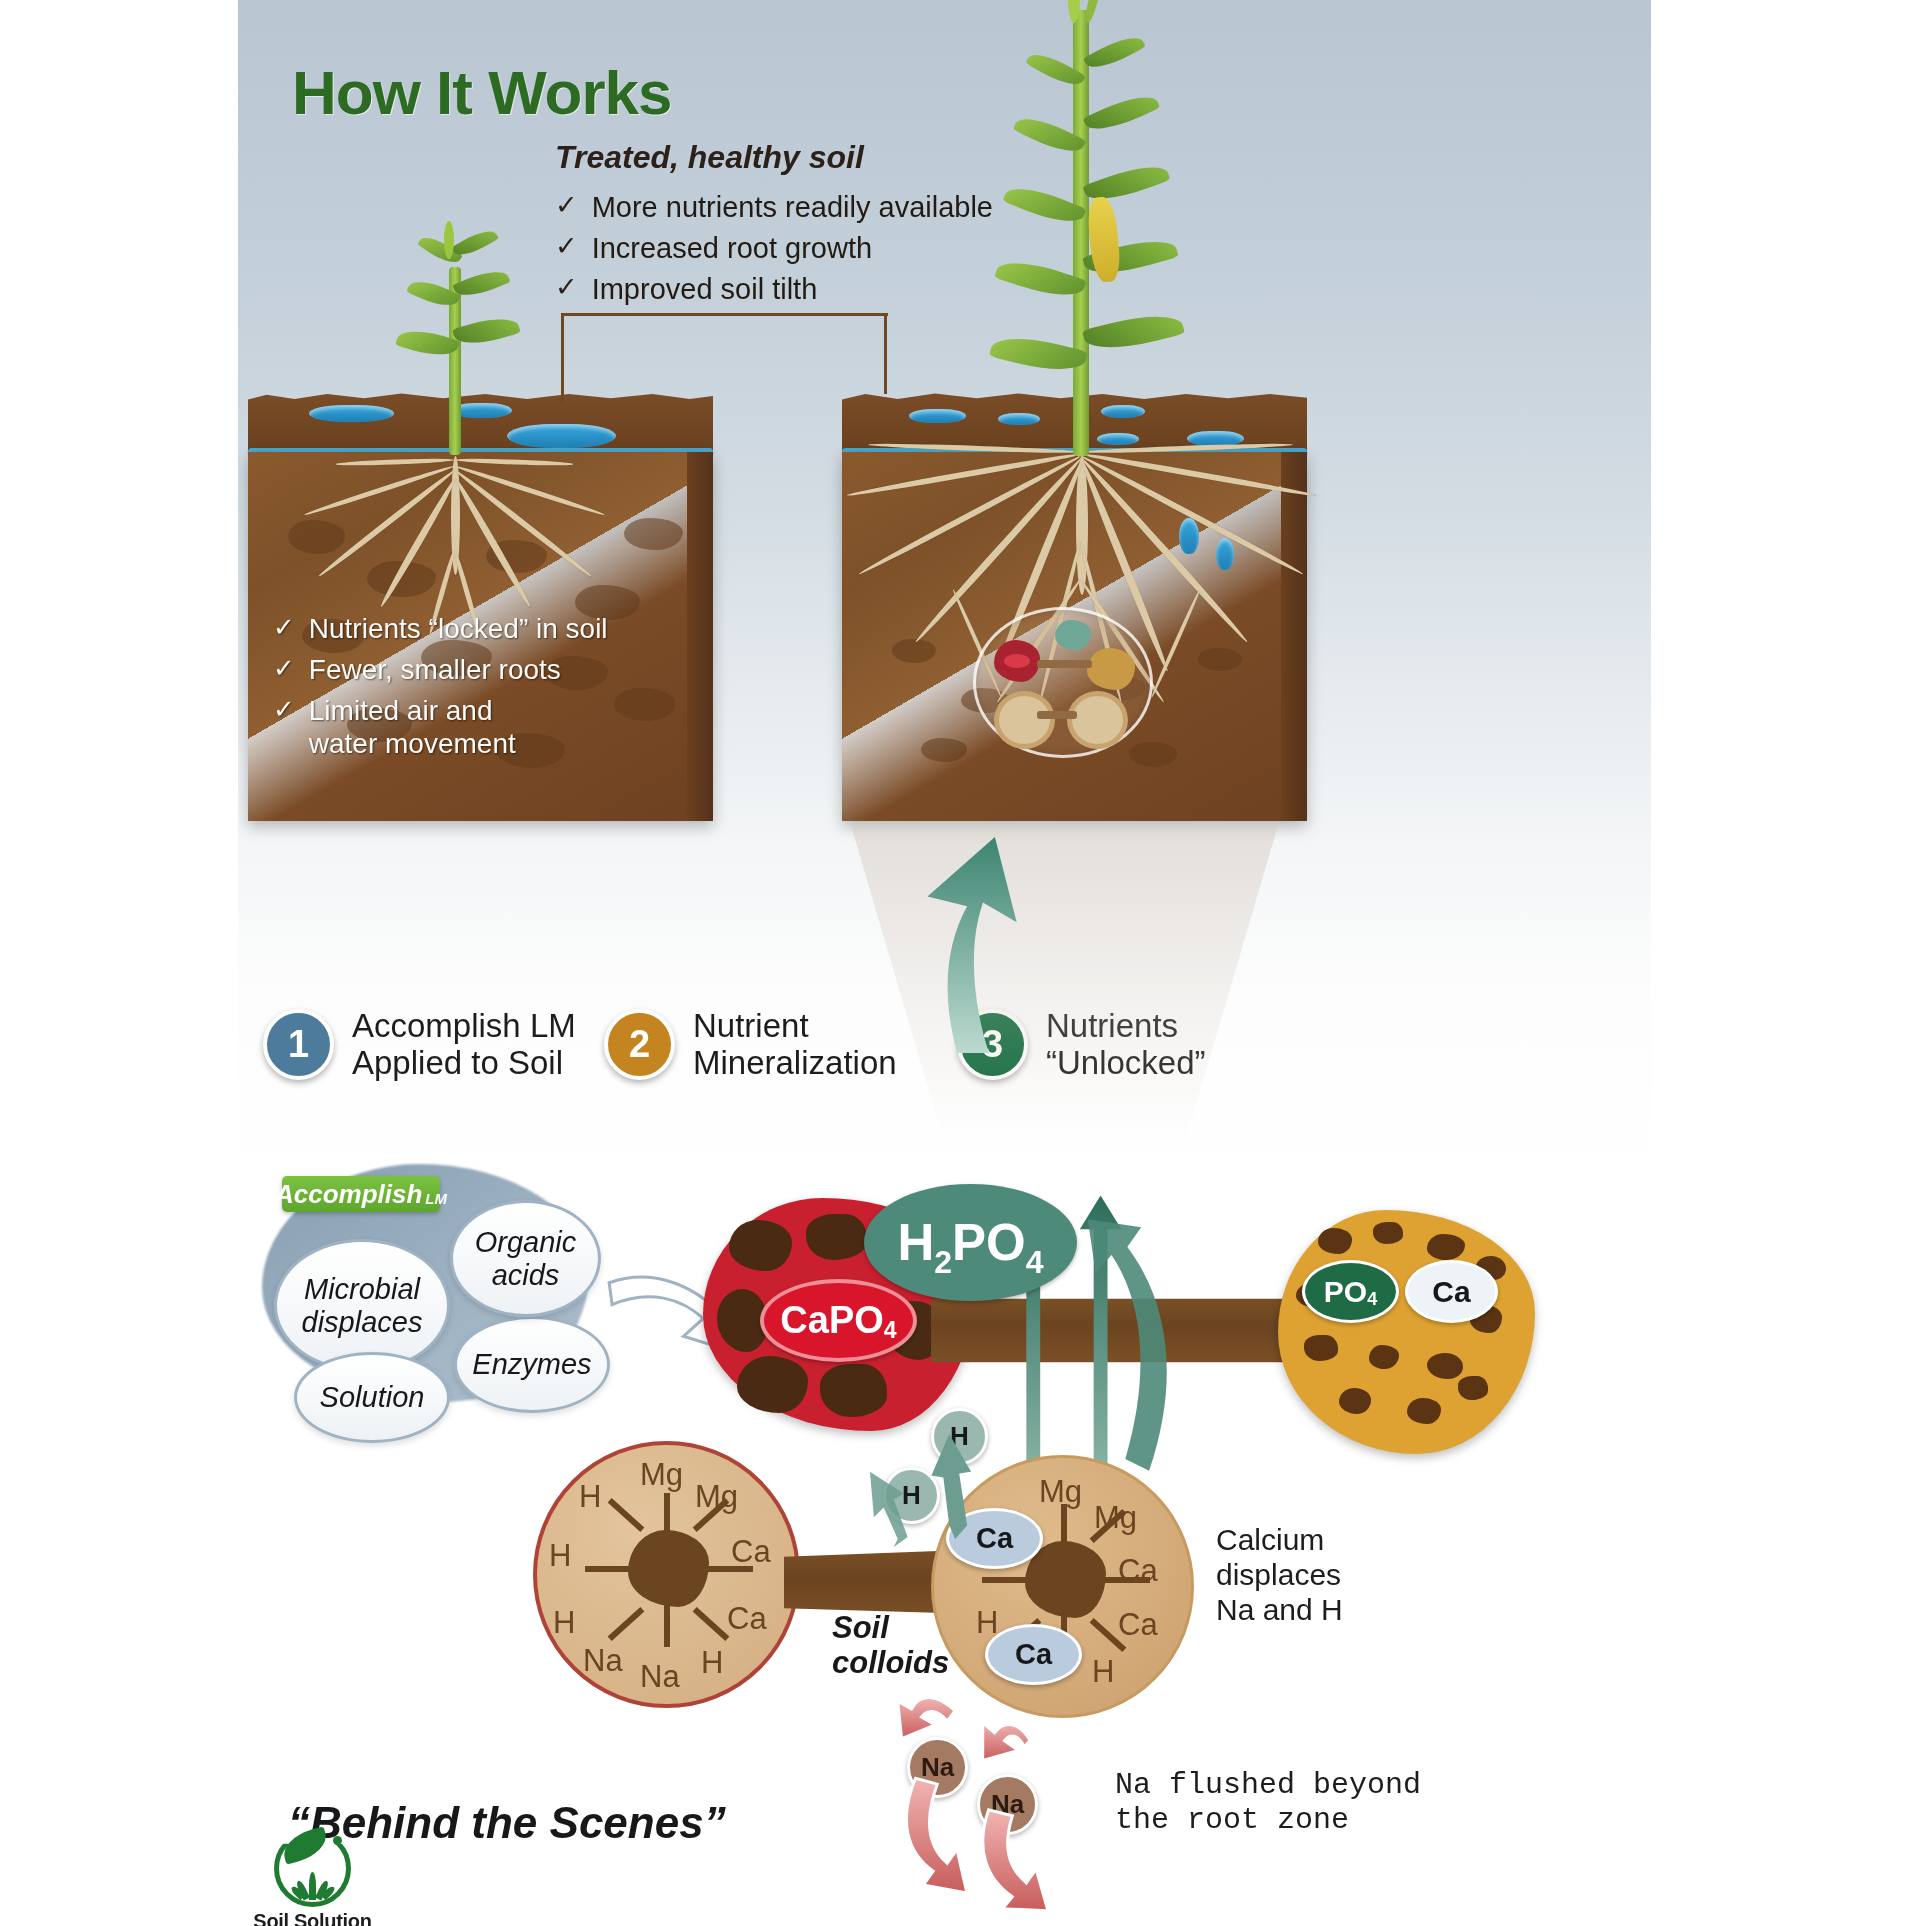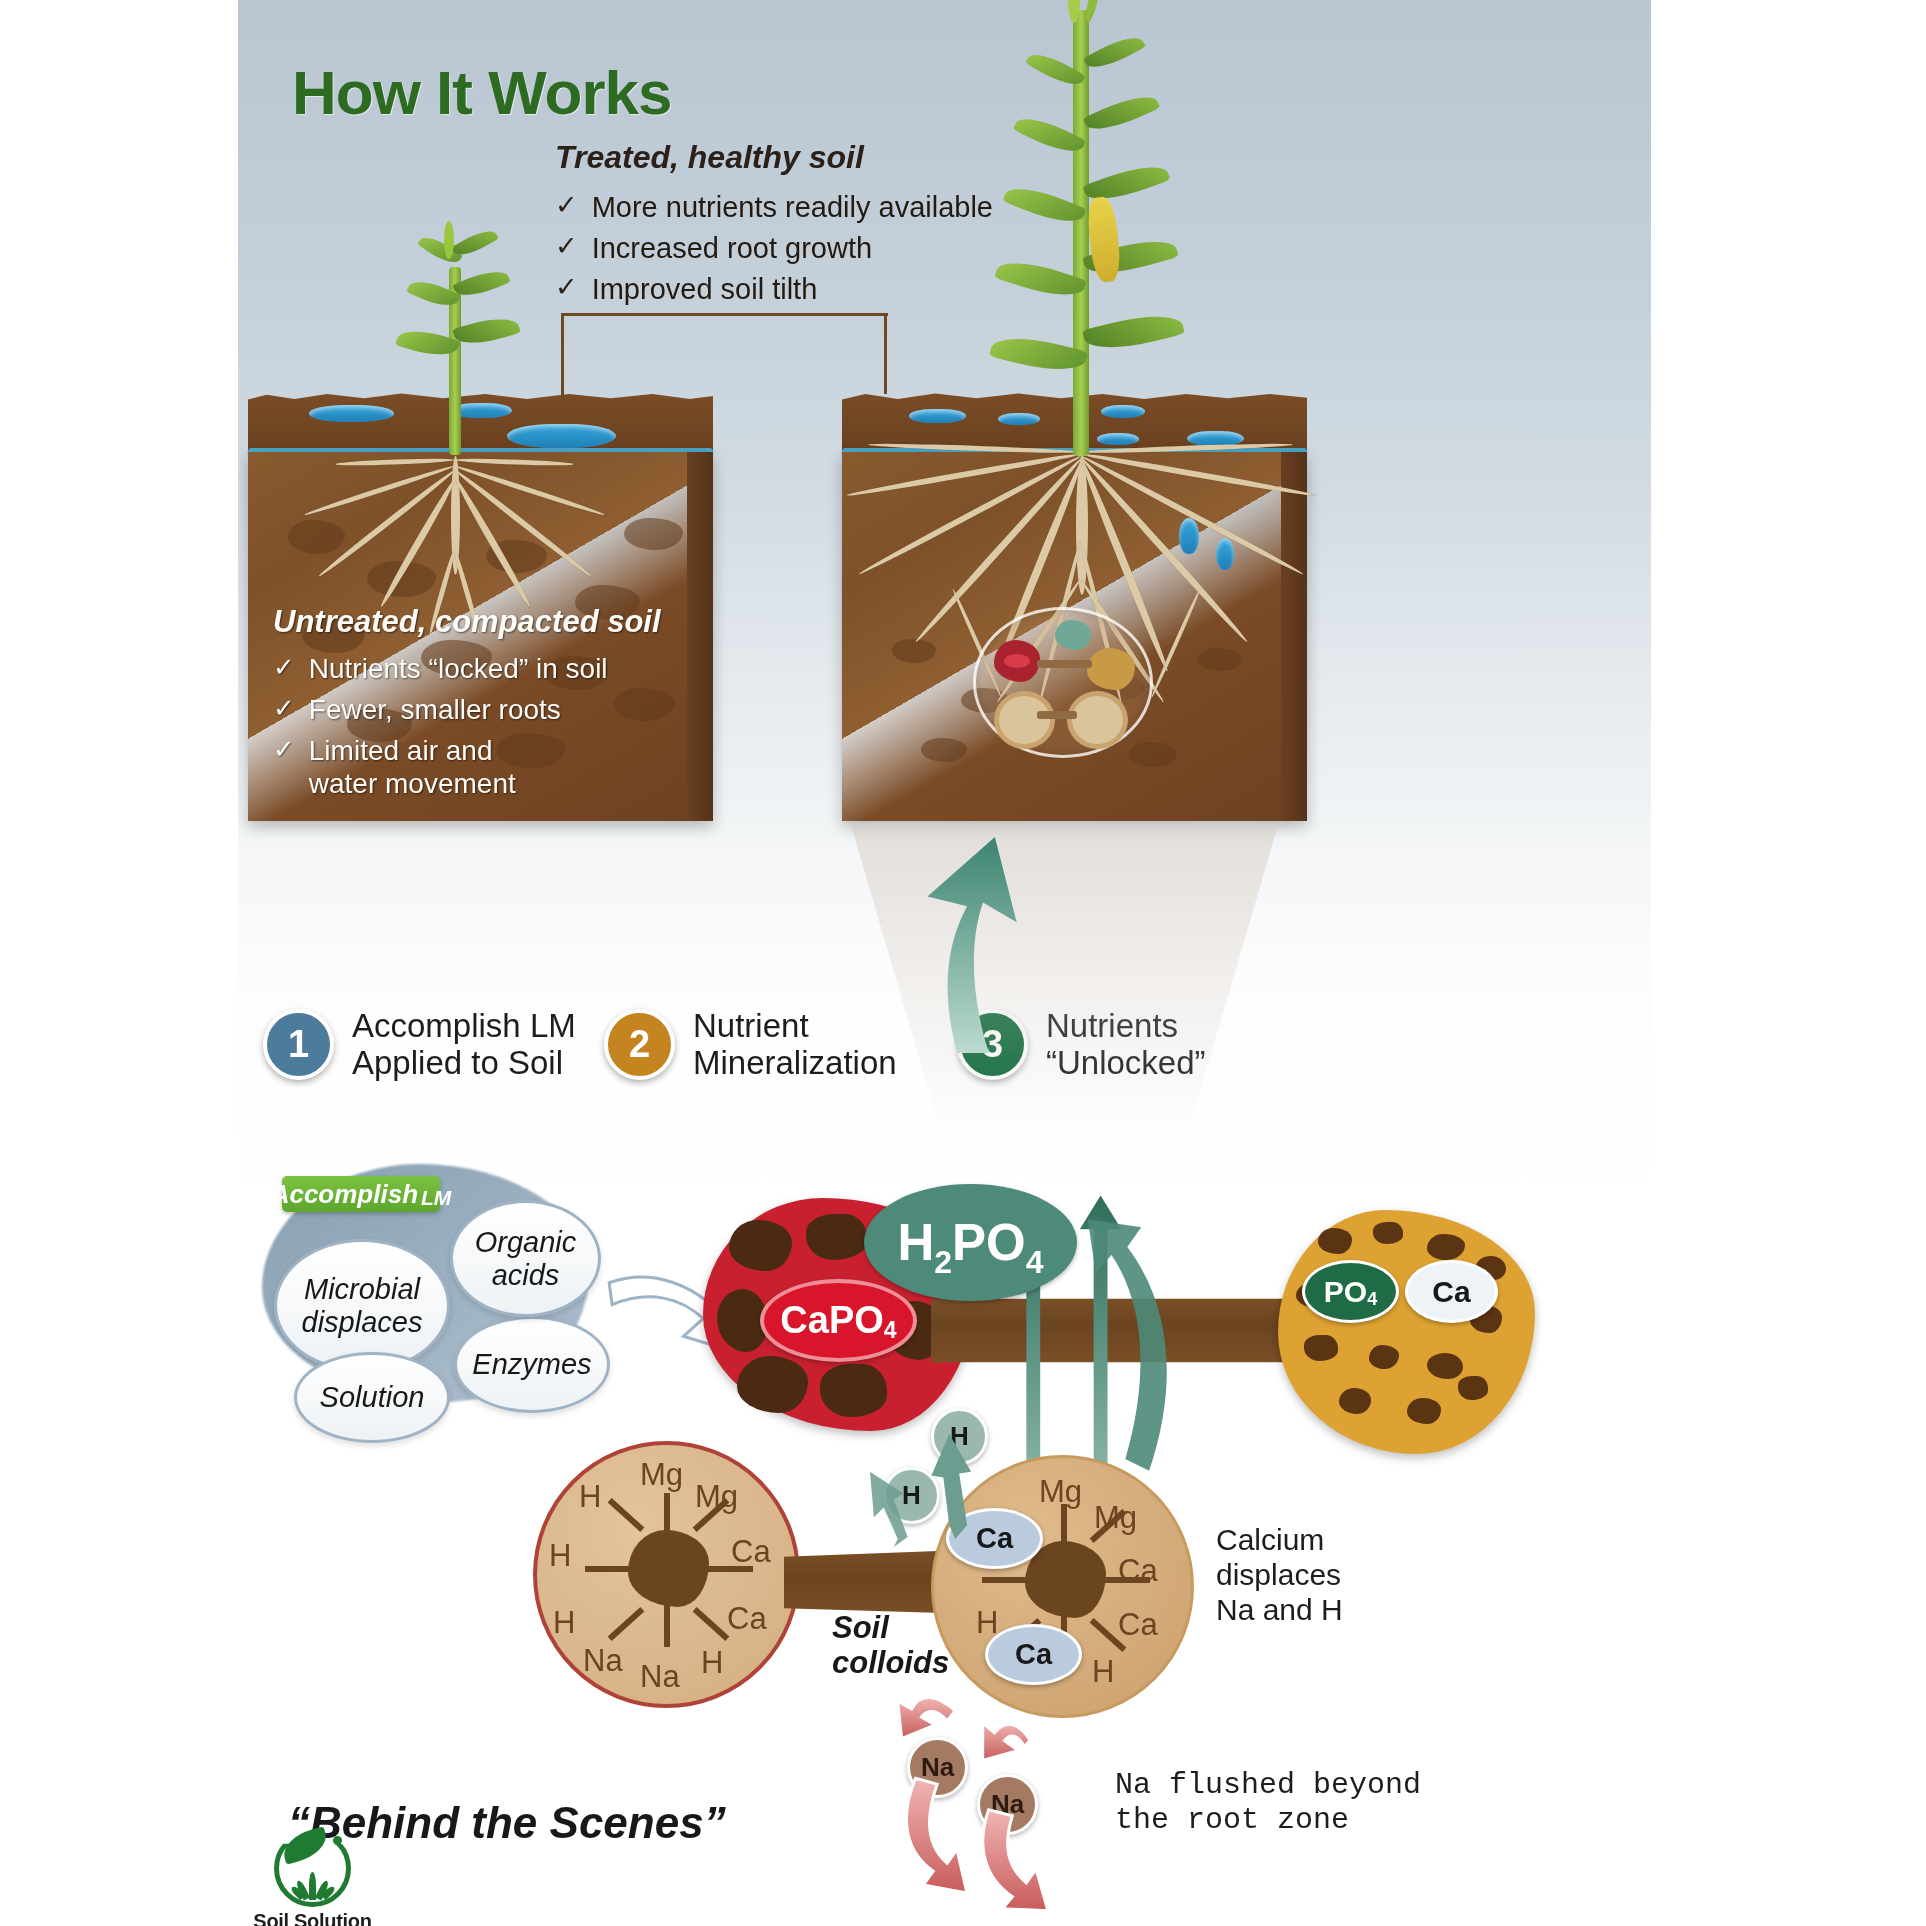--- a/index.html
+++ b/index.html
@@ -168,21 +168,20 @@
     <div class="leaf" style="left:149px;top:-59px;width:61px;height:22px;transform:rotate(16deg);"></div>
     <div class="leaf d" style="left:206px;top:-71px;width:65px;height:22px;transform:rotate(-16deg) scaleX(-1);"></div>
     <div class="leaf" style="left:160px;top:-107px;width:51px;height:19px;transform:rotate(24deg);"></div>
     <div class="leaf d" style="left:206px;top:-117px;width:55px;height:19px;transform:rotate(-22deg) scaleX(-1);"></div>
     <div class="leaf" style="left:170px;top:-149px;width:44px;height:16px;transform:rotate(34deg);"></div>
     <div class="leaf d" style="left:204px;top:-156px;width:46px;height:16px;transform:rotate(-30deg) scaleX(-1);"></div>
     <div class="tassel" style="left:196px;top:-170px;width:10px;height:38px;background:#9bc73f;"></div>
   </div>
 
   <div id="untreated">
-    <div class="hdr">Untreated, compacted soil</div>
     <div class="li">
       <span class="ck">✓</span>
       <span>Nutrients “locked” in soil</span>
     </div>
     <div class="li">
       <span class="ck">✓</span>
       <span>Fewer, smaller roots</span>
     </div>
     <div class="li">
       <span class="ck">✓</span>
@@ -305,21 +304,21 @@
   </div>
 
   <div style="position:absolute;left:594px;top:824px;width:465px;height:317px;
               background:linear-gradient(to bottom,rgba(214,205,196,.55),rgba(214,205,196,0));
               clip-path:polygon(4% 0,96% 0,76% 100%,24% 100%);"></div>
 
   <div id="bubblewrap">
     <div class="cloudback" style="left:6px;top:6px;width:327px;height:238px;"></div>
     <div class="lmlogo" style="left:26px;top:18px;width:158px;height:36px;font-size:26px;">
       <span>Accomplish</span>
-          <span style="font-size:21px;margin-left:3px;margin-bottom:-8px;">LM</span>
+          <span style="font-size:15px;margin-left:3px;margin-bottom:-8px;">LM</span>
     </div>
     <div class="cloud" style="left:18px;top:81px;width:170px;height:127px;font-size:29px;white-space:pre-line;">
       <span>Microbial
 displaces</span>
     </div>
     <div class="cloud" style="left:198px;top:158px;width:150px;height:91px;font-size:29px;">
       <span>Enzymes</span>
     </div>
     <div class="cloud" style="left:194px;top:42px;width:145px;height:111px;font-size:29px;white-space:pre-line;">
       <span>Organic

